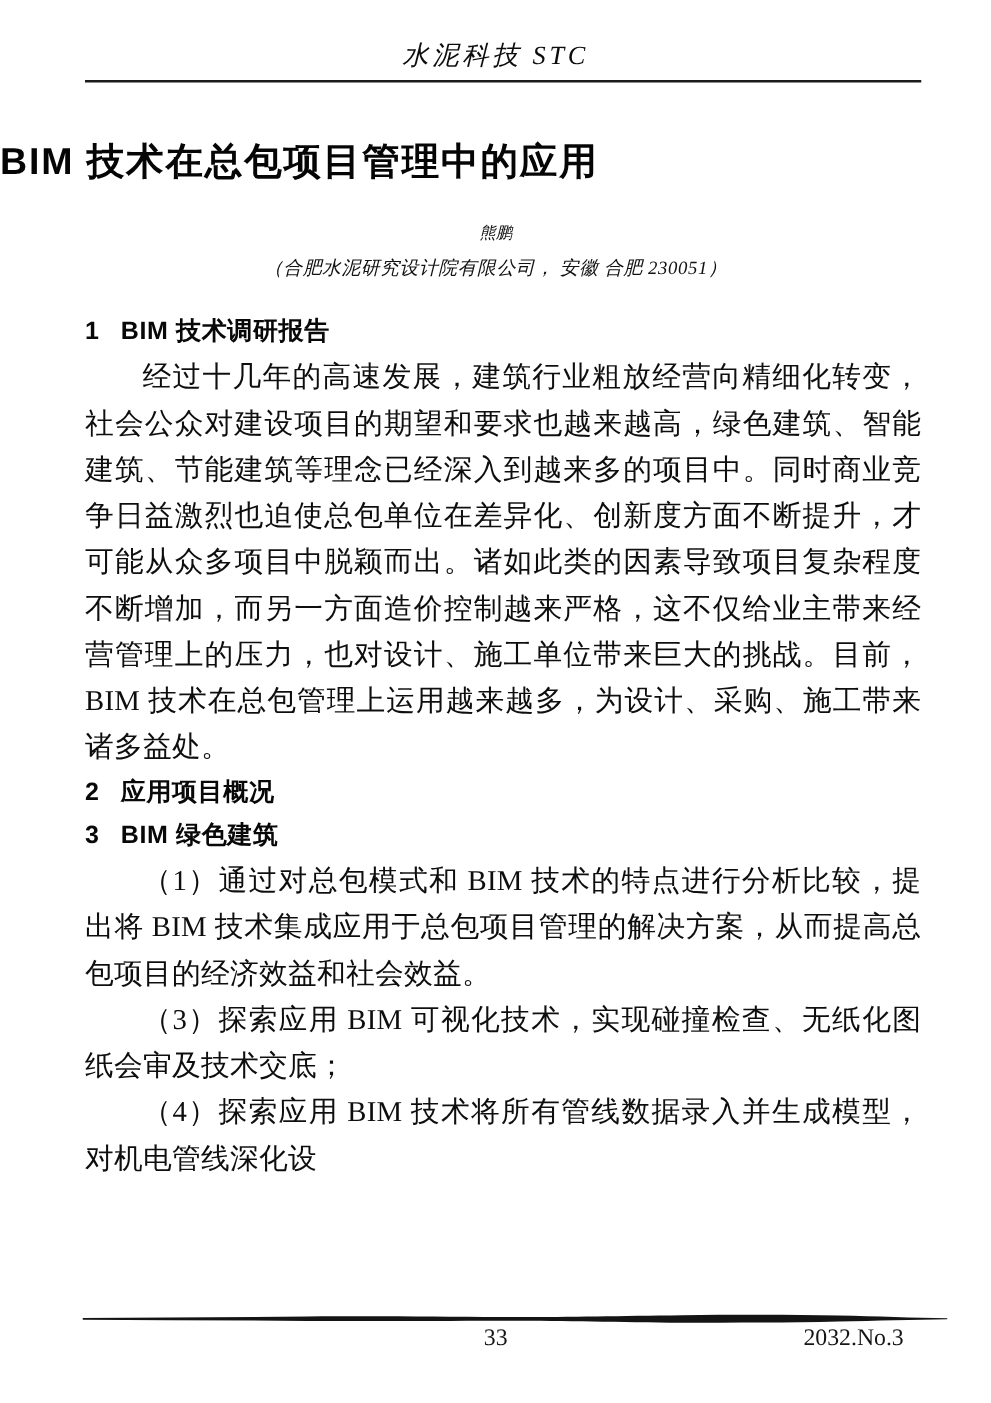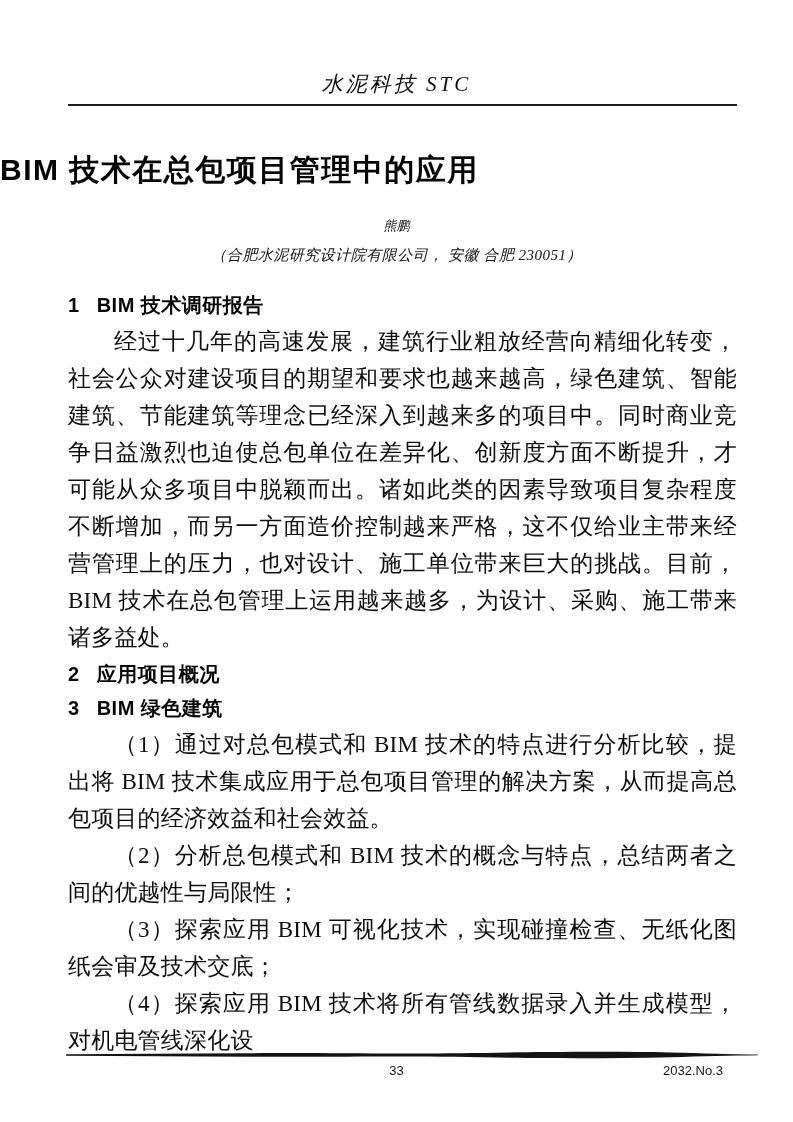--- a/index.html
+++ b/index.html
@@ -8,21 +8,21 @@
     width: 793px;
     height: 1122px;
     margin: 0 auto;
     background: #ffffff;
     color: #111111;
     font-family: "Liberation Serif", serif;
     overflow: hidden;
   }
   
   .journal-head {
-    padding-top: 70px;
+    padding-top: 30px;
     text-align: center;
     font-size: 21px;
     line-height: 28px;
     font-style: italic;
     letter-spacing: 3px;
     color: #0c0c0c;
   }
   .head-rule {
     margin: 6px 56px 0 68px;
     height: 0;
@@ -84,22 +84,22 @@
     top: 1050px;
     width: 692px;
     height: 12px;
   }
   .footer-row {
     position: absolute;
     left: 0;
     top: 1061px;
     width: 100%;
     height: 20px;
-    font-family: Liberation Sans, sans-serif;
-    font-size: 13px;
+    font-family: Liberation Serif, serif;
+    font-size: 19px;
     line-height: 20px;
     color: #151515;
   }
   .page-number {
     position: absolute;
     left: 0; right: 0;
     text-align: center;
   }
   .issue-number {
     position: absolute;
@@ -135,21 +135,20 @@
         <span>应用项目概况</span>
       </div>
     </div>
 
     <div class="section">
       <div class="section-heading">
         <span>3</span>
         <span>BIM 绿色建筑</span>
       </div>
       <p class="body-para">（1）通过对总包模式和 BIM 技术的特点进行分析比较，提出将 BIM 技术集成应用于总包项目管理的解决方案，从而提高总包项目的经济效益和社会效益。</p>
-      <p class="body-para">（2）分析总包模式和 BIM 技术的概念与特点，总结两者之间的优越性与局限性；</p>
       <p class="body-para">（3）探索应用 BIM 可视化技术，实现碰撞检查、无纸化图纸会审及技术交底；</p>
       <p class="body-para">（4）探索应用 BIM 技术将所有管线数据录入并生成模型，对机电管线深化设</p>
     </div>
 
   </div>
 
   <svg class="footer-rule" viewBox="0 0 692 12" preserveAspectRatio="none" aria-hidden="true">
     <path fill="#141414" d="
       M0,4.3
       C 60,3.9 120,3.7 180,3.2

